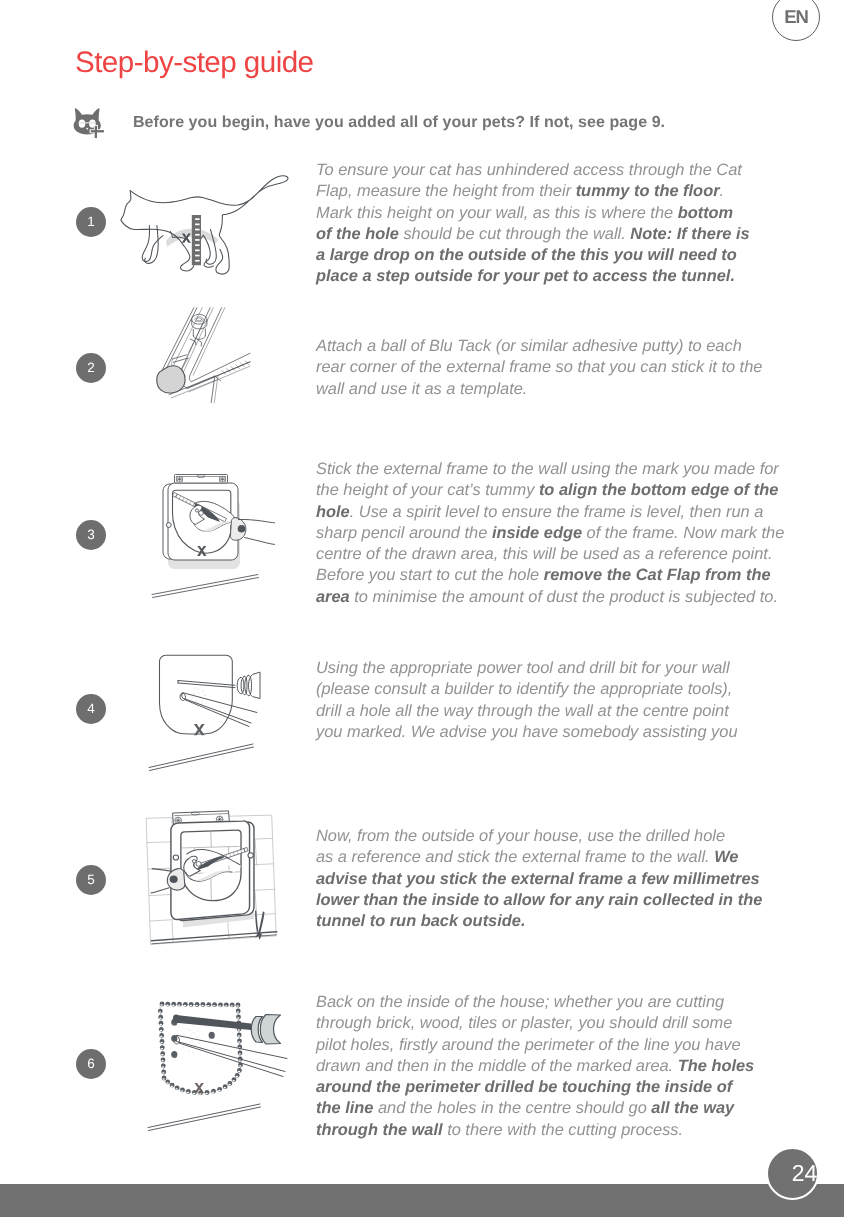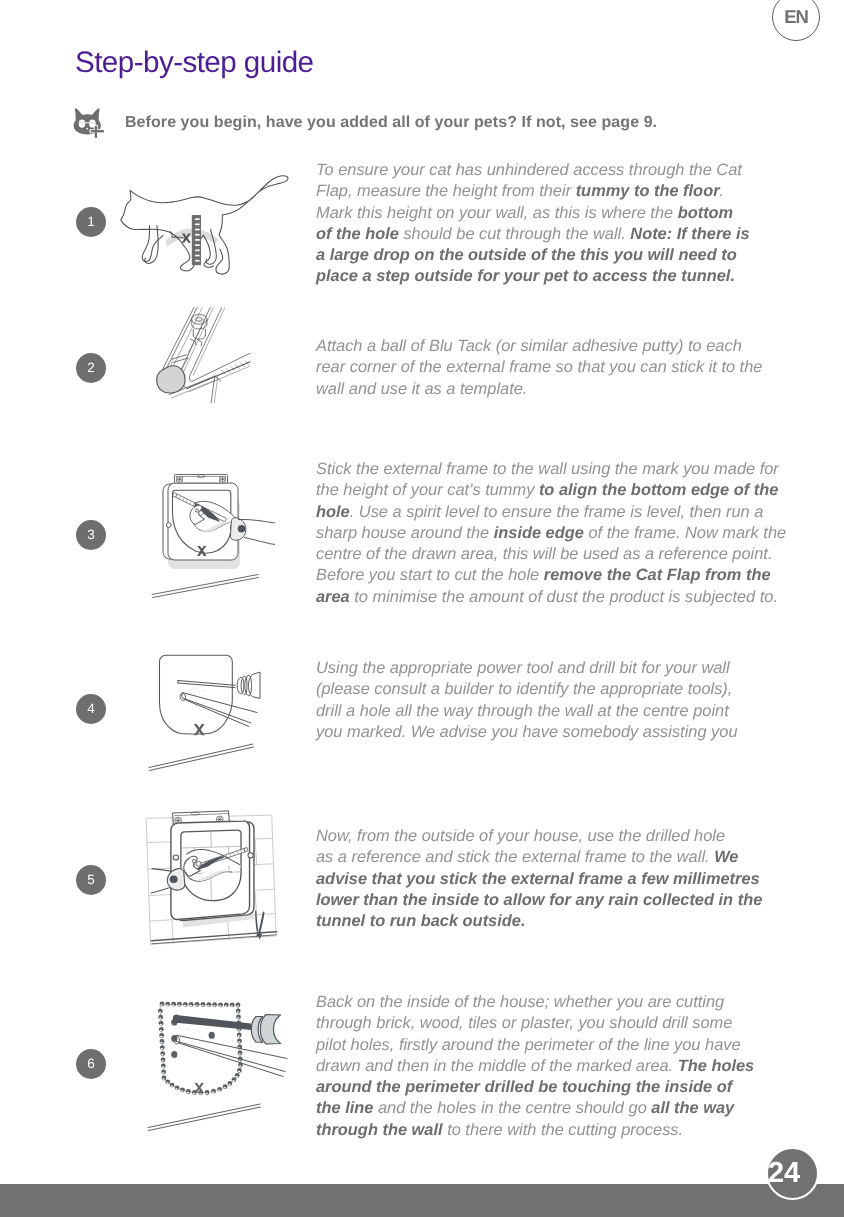--- a/index.html
+++ b/index.html
@@ -8,43 +8,43 @@
        -webkit-font-smoothing:antialiased;text-rendering:geometricPrecision;}
   .page{position:relative;width:844px;height:1217px;background:#fff;}
 
   .lang-badge{position:absolute;left:772px;top:-7px;width:48px;height:48px;
       border-radius:50%;border:1.5px solid #5d6163;box-sizing:border-box;
       display:flex;align-items:center;justify-content:center;
       font-size:18.5px;font-weight:bold;color:#6e7072;letter-spacing:-1.1px;
       padding-right:0px;}
 
   .page-title{position:absolute;left:75px;top:45px;margin:0;
-      font-size:29.6px;font-weight:300;color:#4c1d95;letter-spacing:-0.55px;
+      font-size:29.6px;font-weight:300;color:#ef4444;letter-spacing:-0.55px;
       line-height:36px;white-space:nowrap;}
 
   .pet-note{position:absolute;left:73px;top:107px;height:32px;display:flex;align-items:center;}
   .pet-note .icon-wrap{width:32px;height:31px;display:block;flex:none;}
-  .pet-note .pet-note-text{margin-left:20px;font-size:16px;font-weight:bold;
+  .pet-note .pet-note-text{margin-left:28px;font-size:16px;font-weight:bold;
       color:#757575;white-space:nowrap;letter-spacing:0.07px;}
 
   .step{position:absolute;left:0;width:844px;}
   .badge{position:absolute;left:76px;width:30px;height:30px;border-radius:50%;
       background:#6e6e6e;color:#fff;font-size:13.5px;line-height:30.5px;
       text-align:center;font-weight:normal;}
   .illus{position:absolute;}
   .illus svg{display:block;overflow:visible;}
   .txt{position:absolute;left:316px;font-size:16.4px;line-height:21.3px;
       color:#939393;white-space:nowrap;font-style:italic;}
   .txt b{color:#6e6e6e;font-weight:bold;}
   .txt .ln{display:block;}
 
   .footer-bar{position:absolute;left:0;top:1184px;width:844px;height:33px;background:#727172;}
   .page-number{position:absolute;left:766px;top:1147px;width:53px;height:53px;
       border-radius:50%;background:#727172;border:2.2px solid #ffffff;box-sizing:border-box;
-      color:#ffffff;font-size:29px;font-weight:bold;line-height:49px;text-align:left;letter-spacing:-0.2px;}
+      color:#ffffff;font-size:23px;font-weight:normal;line-height:49px;text-align:right;letter-spacing:-0.2px;}
 </style>
 </head>
 <body>
 
 <div class="page">
   <div class="lang-badge">EN</div>
   <h1 class="page-title">Step-by-step guide</h1>
   <div class="pet-note">
     <span class="icon-wrap"><svg viewBox="0 0 32 31" width="32" height="31">
   <path fill="#6e6e6e" d="M1.9 1.4 C1.7 0.5 2.4 0.05 3.1 0.6 C5.4 2.2 7.5 4.4 9.0 6.8 C10.6 6.4 12.4 6.2 14.2 6.2 C16.1 6.2 17.8 6.4 19.4 6.8 C20.9 4.4 23.0 2.2 25.3 0.6 C26.0 0.05 26.7 0.5 26.5 1.4 C26.0 4.2 25.7 7.1 25.7 9.8 C25.7 10.8 25.7 11.7 25.8 12.5 C27.1 14.1 27.8 15.9 27.8 17.8 C27.8 22.7 21.7 26.6 14.2 26.6 C6.7 26.6 0.6 22.7 0.6 17.8 C0.6 15.9 1.3 14.1 2.6 12.5 C2.65 11.7 2.7 10.8 2.7 9.8 C2.7 7.1 2.4 4.2 1.9 1.4 Z"></path>
@@ -200,21 +200,21 @@
  <g fill="none" stroke="#55595e" stroke-width="0.9" stroke-linecap="round">
    <path d="M7 129.5 L113 109.5"></path>
    <path d="M7.5 132.5 L113.5 112.5"></path>
  </g>
 </svg>
       </div>
     <div class="txt" style="top:459px">
       <span class="ln"><span>Stick the external frame to the wall using the mark you made for</span></span>
       <span class="ln"><span>the height of your cat’s tummy </span><b>to align the bottom edge of the</b></span>
       <span class="ln"><b>hole</b><span>. Use a spirit level to ensure the frame is level, then run a</span></span>
-      <span class="ln"><span>sharp house around the </span><b>inside edge</b><span> of the frame. Now mark the</span></span>
+      <span class="ln"><span>sharp pencil around the </span><b>inside edge</b><span> of the frame. Now mark the</span></span>
       <span class="ln"><span>centre of the drawn area, this will be used as a reference point.</span></span>
       <span class="ln"><span>Before you start to cut the hole </span><b>remove the Cat Flap from the</b></span>
       <span class="ln"><b>area</b><span> to minimise the amount of dust the product is subjected to.</span></span>
     </div>
   </div>
   <div class="step">
     <div class="badge" style="top:694px">4</div>
     <div class="illus" style="left:145px;top:645px">
         <svg width="136" height="130" viewBox="0 0 136 130">
  <g fill="none" stroke="#55595e" stroke-width="1.05" stroke-linecap="round" stroke-linejoin="round">

